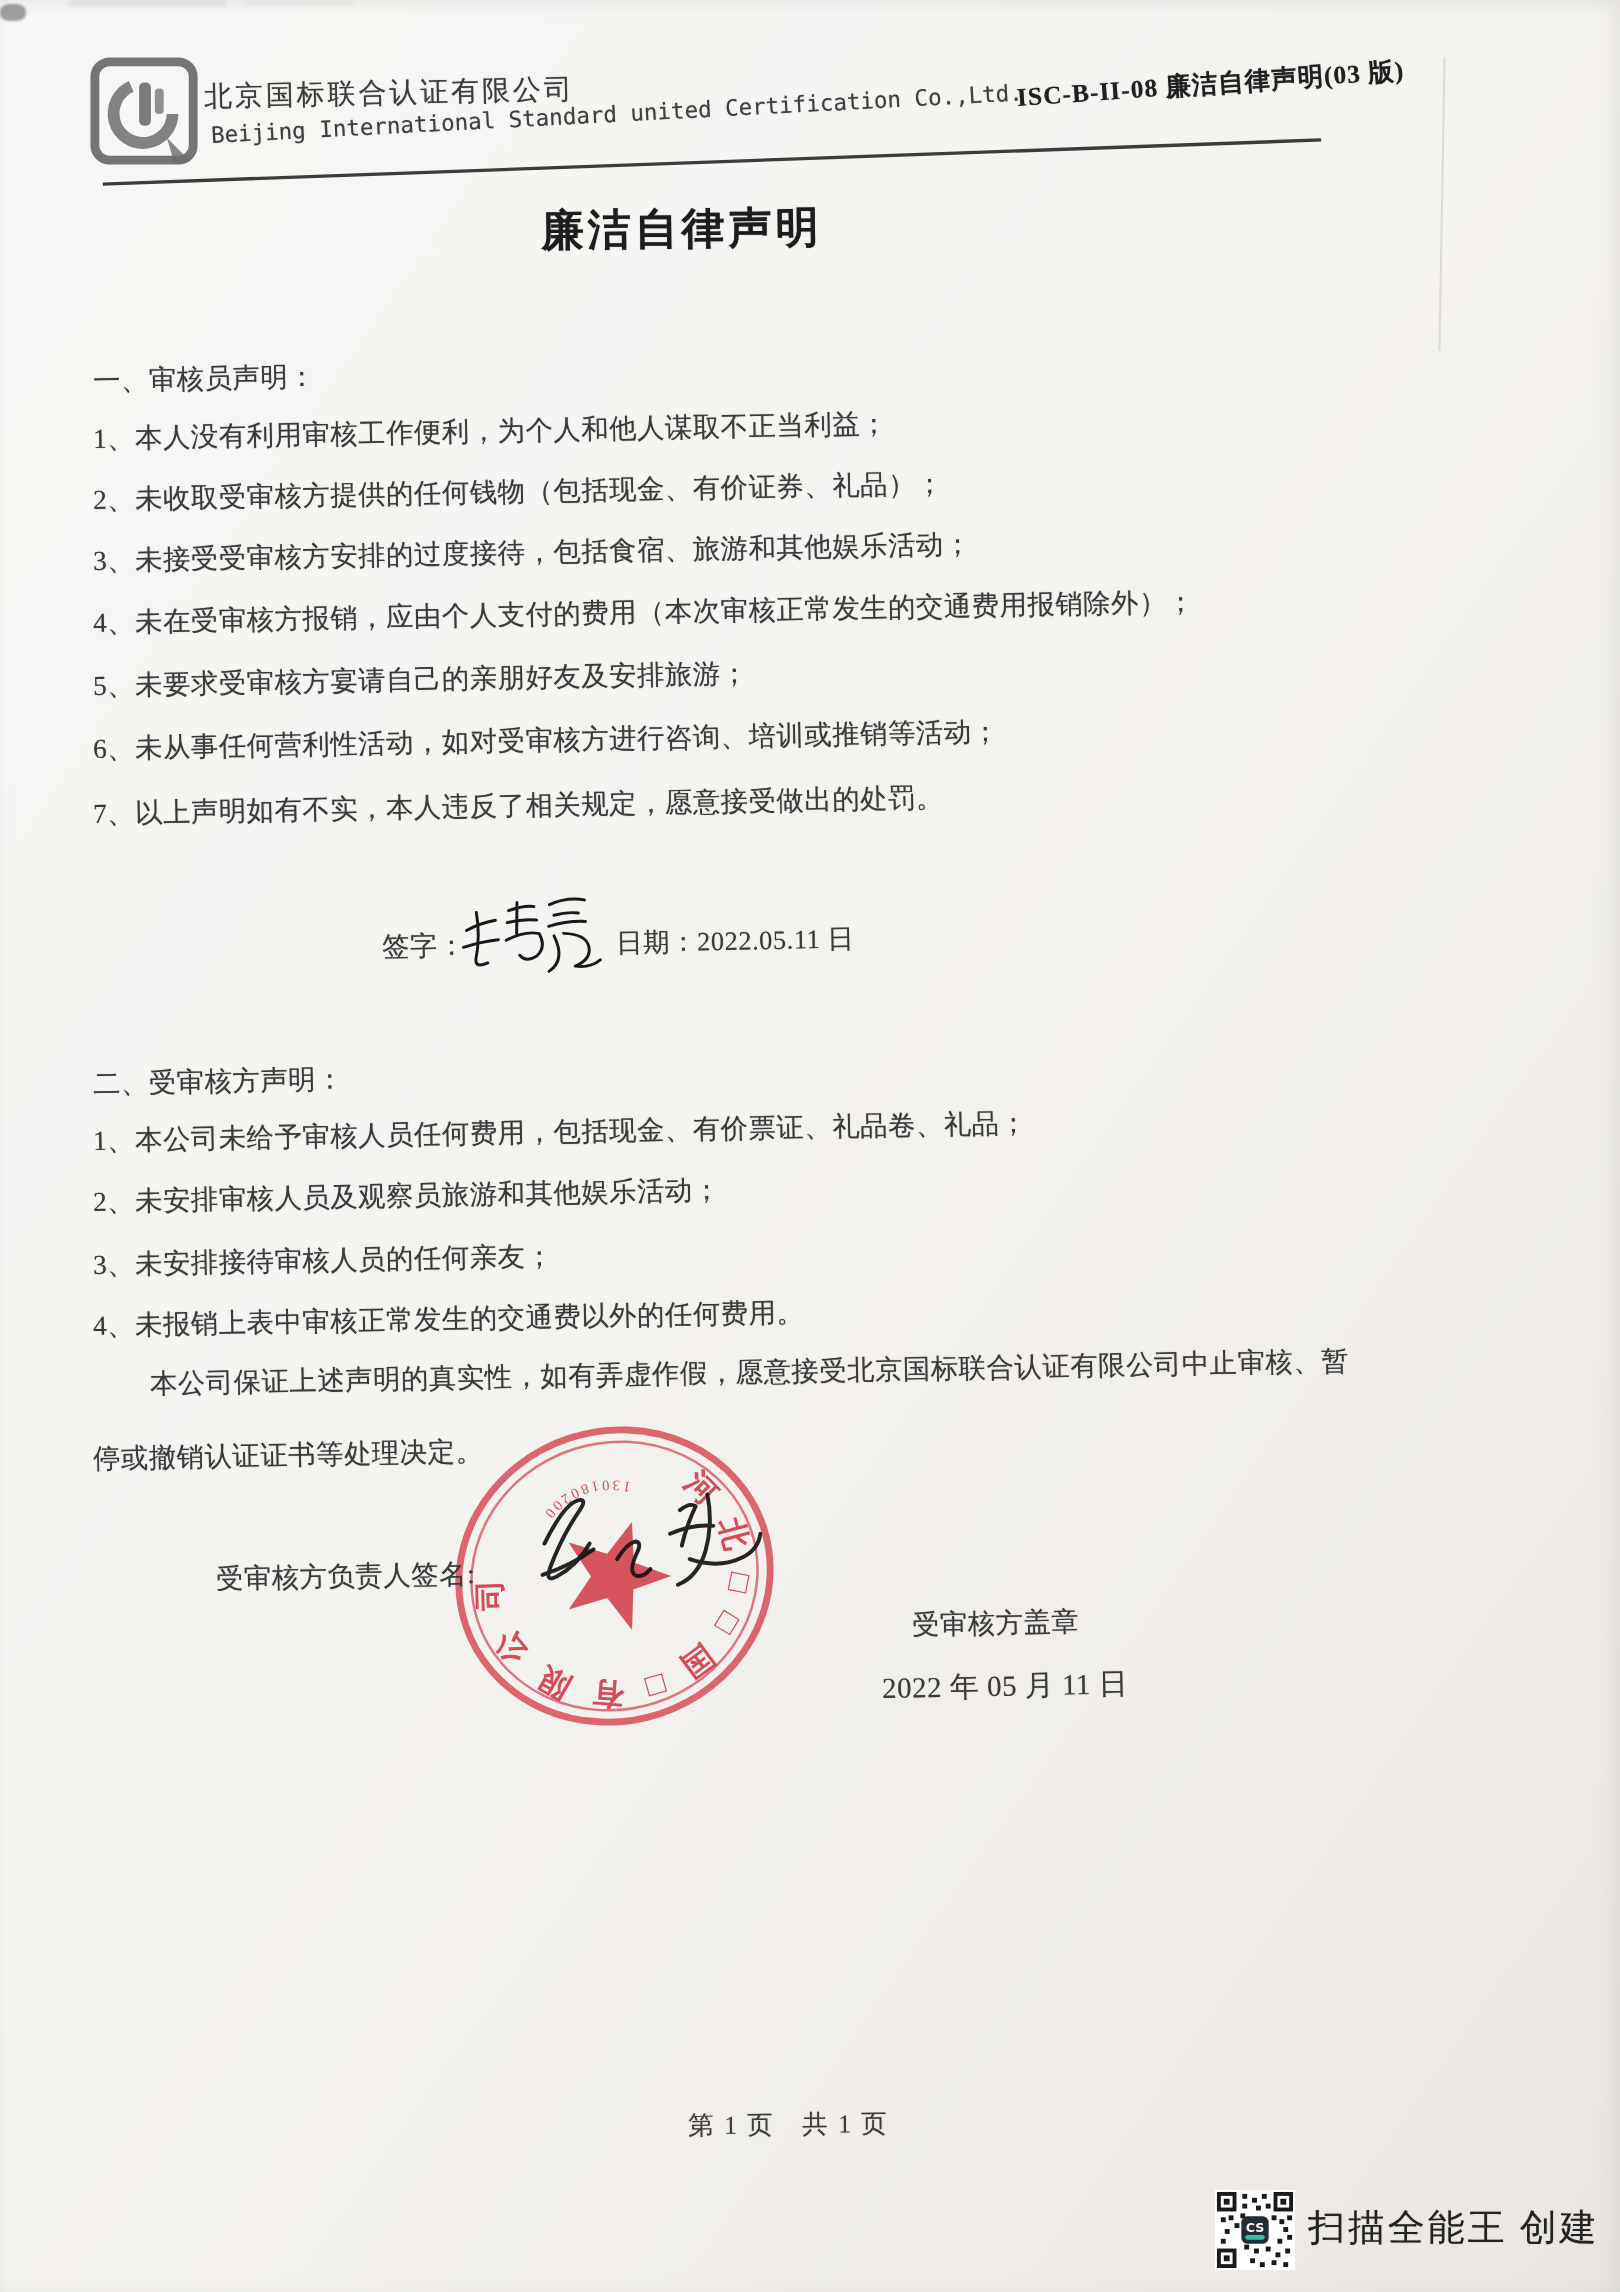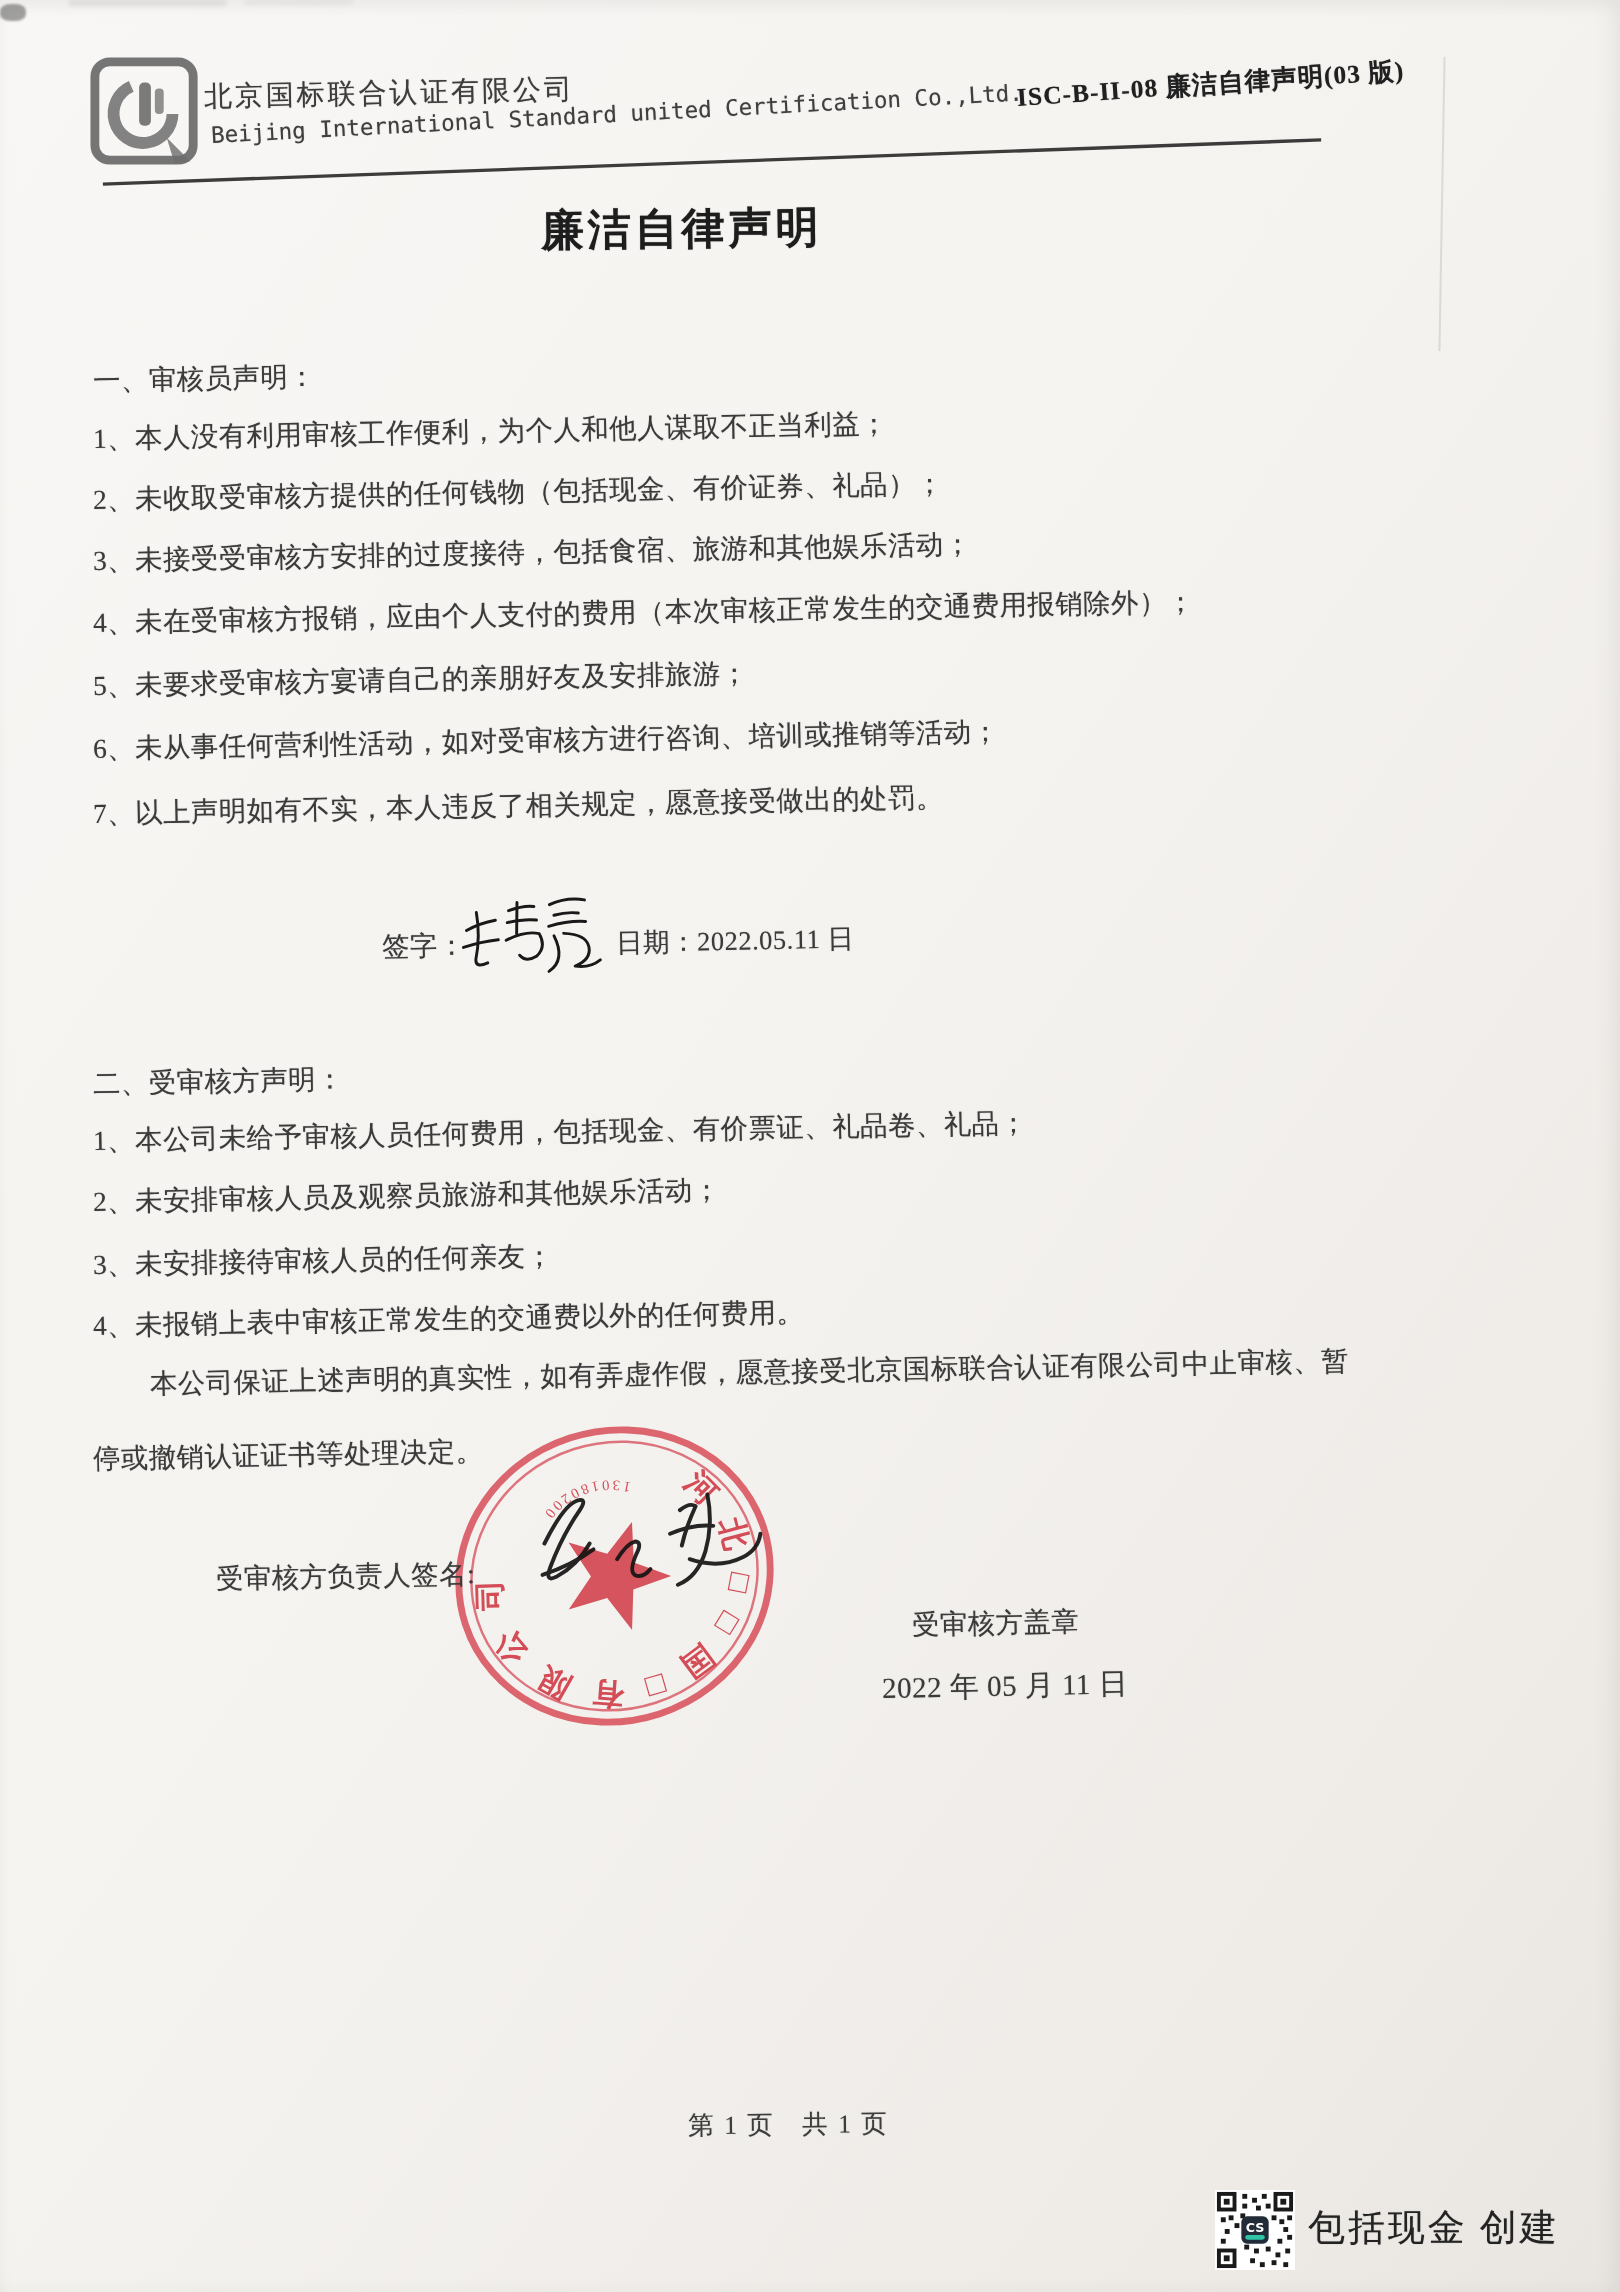--- a/index.html
+++ b/index.html
@@ -189,16 +189,16 @@
     </g>
     <g fill="#1a1a1a">
       <rect x="9" y="9" width="6" height="6"></rect>
         <rect x="67" y="9" width="6" height="6"></rect>
         <rect x="9" y="67" width="6" height="6"></rect>
     </g>
     <rect x="27" y="27" width="28" height="28" rx="6" fill="#222c38"></rect>
     <rect x="31" y="46" width="20" height="5" rx="2.5" fill="#2ec4a5"></rect>
     <text x="41" y="43" font-size="13" font-weight="bold" fill="#ffffff" text-anchor="middle" font-family="DejaVu Sans, sans-serif">CS</text>
   </svg>
-  <div class="abs scan-watermark">包括现金 创建</div>
+  <div class="abs scan-watermark">扫描全能王 创建</div>
 
 </div>
 
 
 </body></html>

